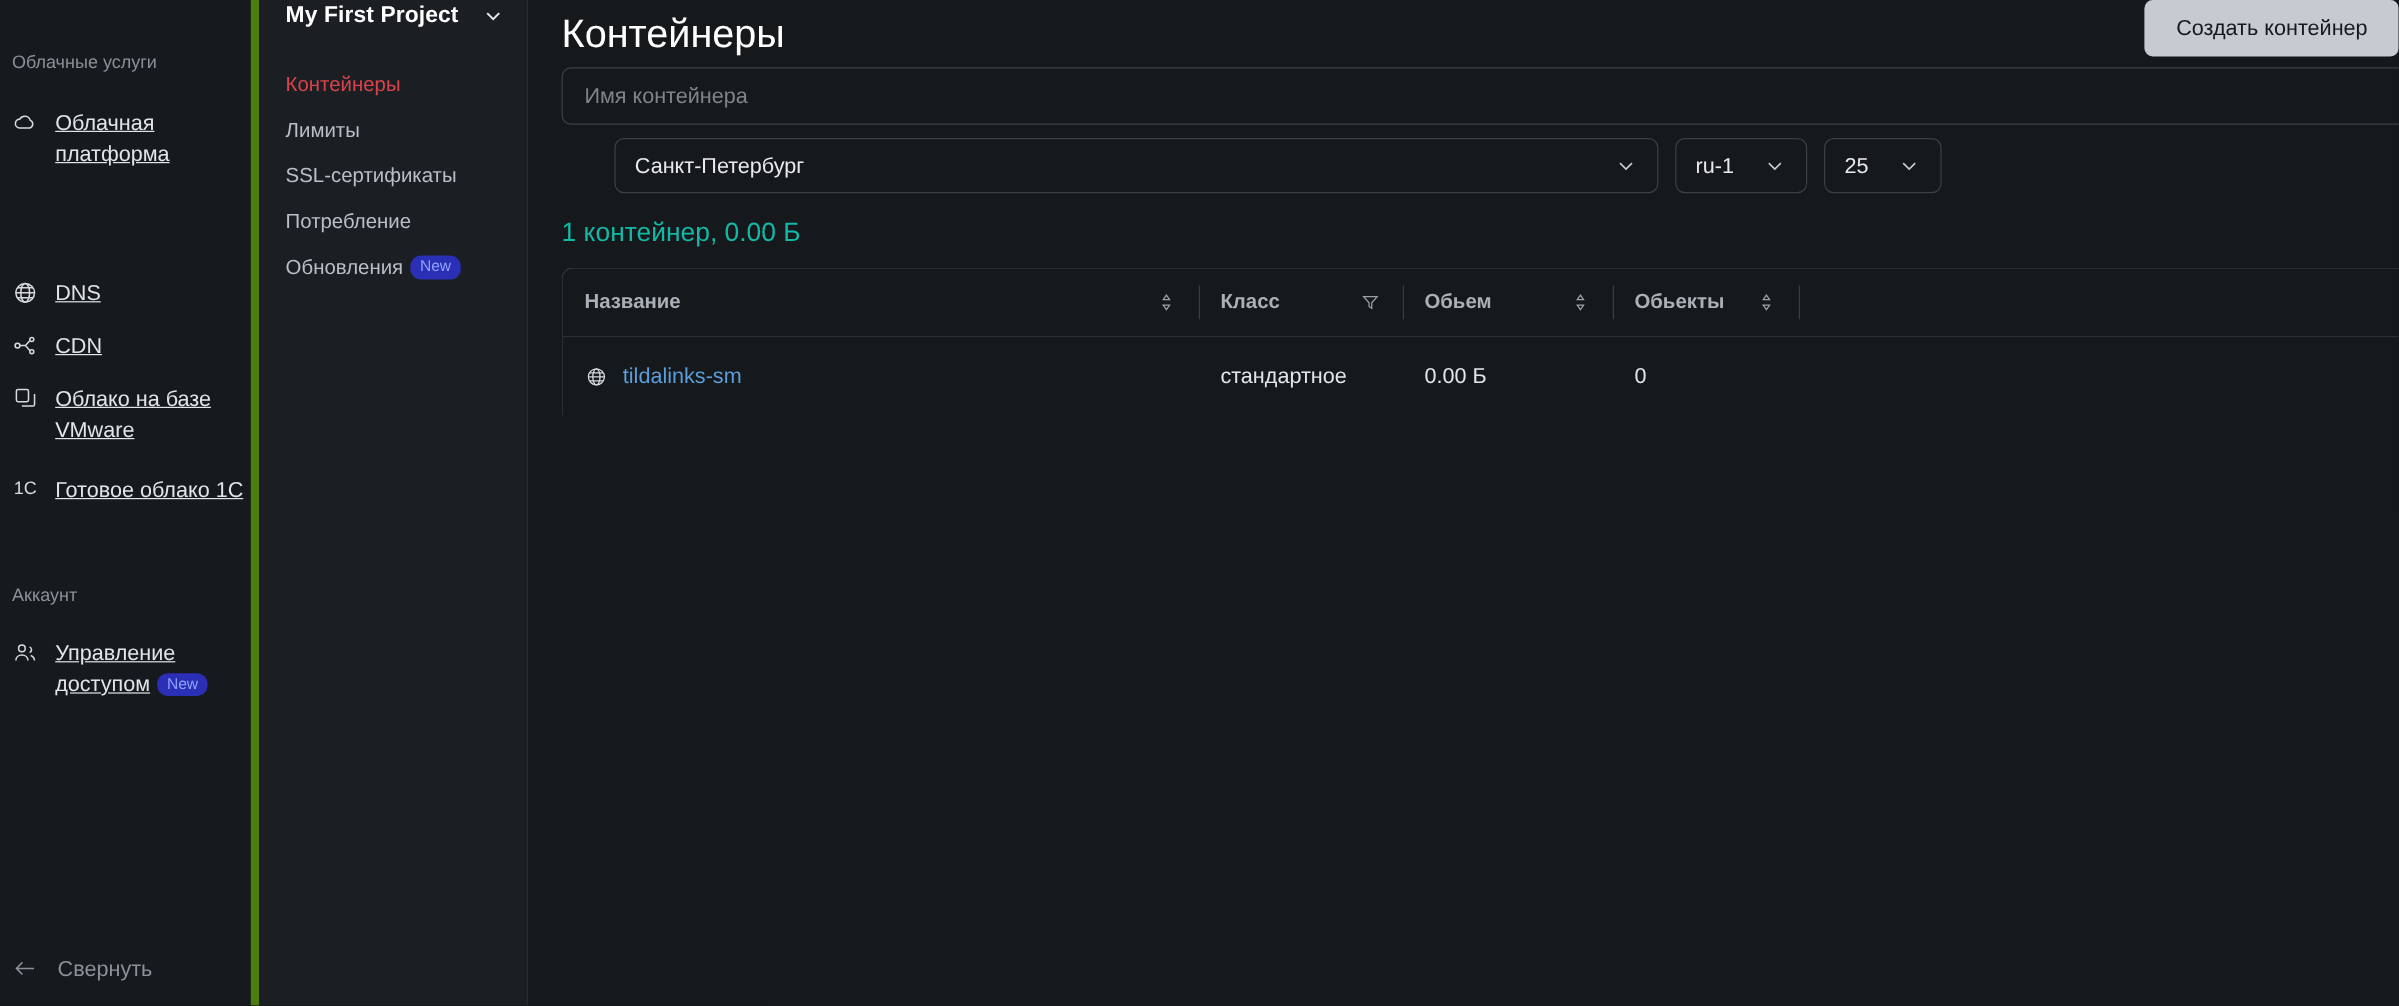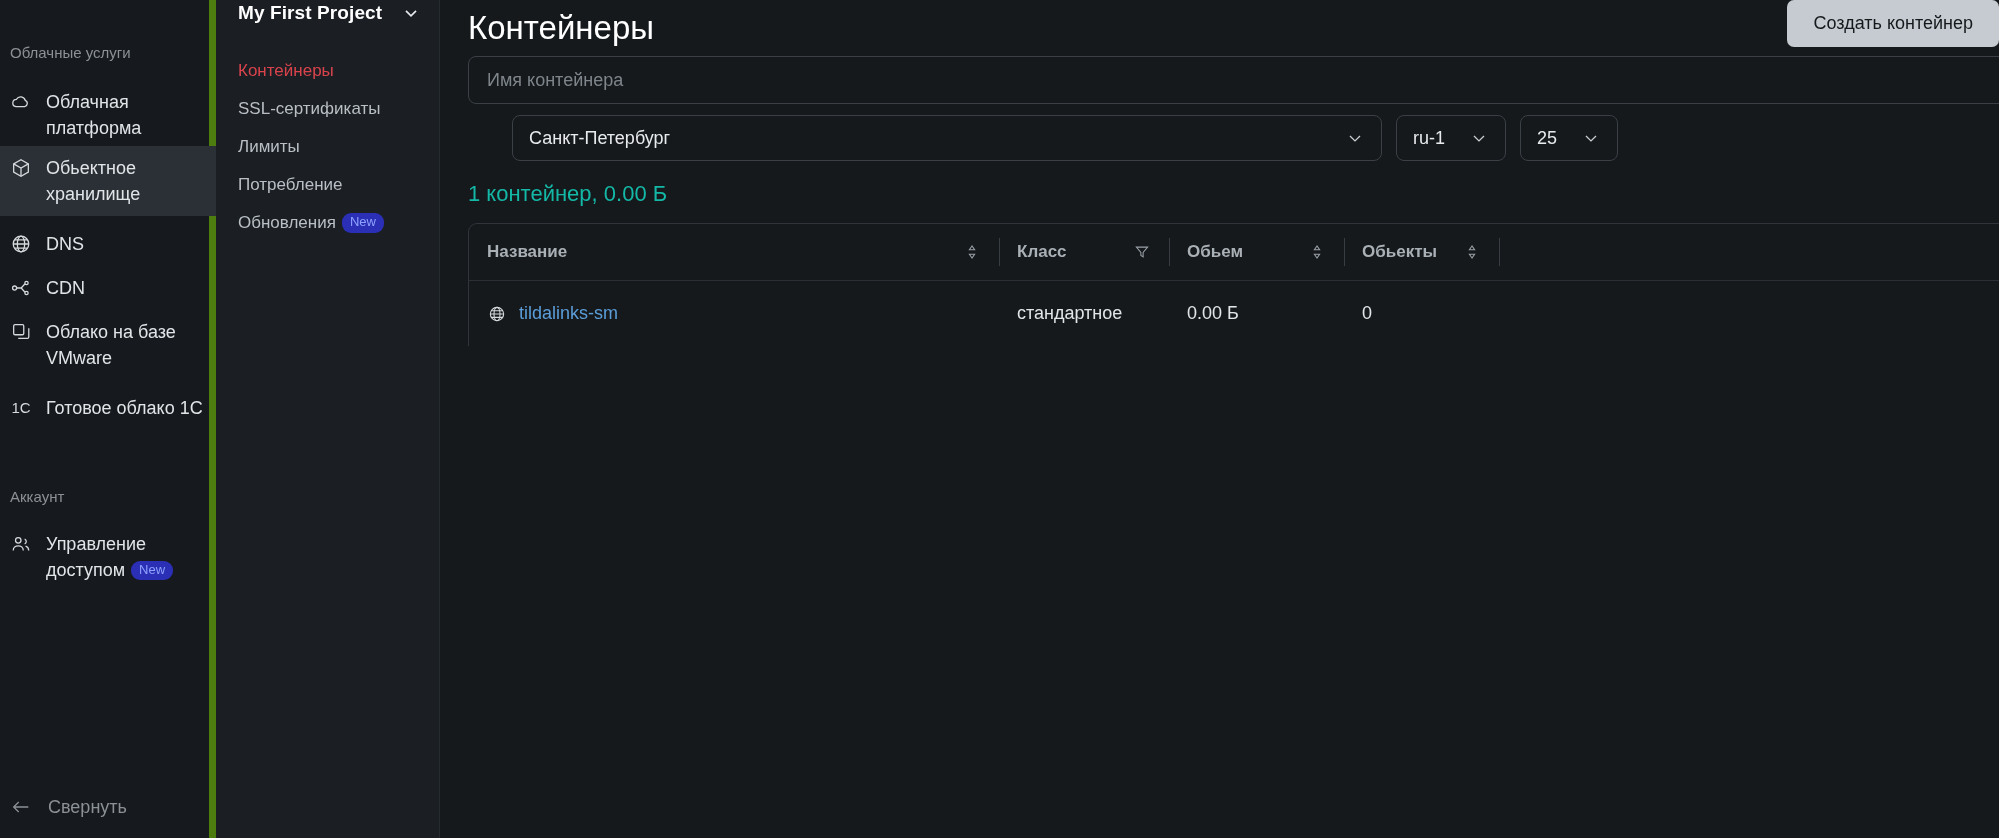--- a/index.html
+++ b/index.html
@@ -39,21 +39,21 @@
     line-height: 1.45;
   }
   .side-item.active { background: #2b3036; }
   .side-item .ico {
     width: 22px; height: 22px;
     flex: 0 0 22px;
     display: flex; align-items: center; justify-content: center;
     margin-top: 2px;
     color: #d7dadd;
   }
-  .side-item .txt { display: block; }
+  .side-item .txt { display: block; text-decoration: underline; }
   .badge-new {
     display: inline-block;
     background: #2b2fb5;
     color: #8ea2ff;
     font-size: 13px;
     border-radius: 9px;
     padding: 2px 8px 3px 8px;
     vertical-align: 2px;
     margin-left: 6px;
     line-height: 1.1;
@@ -233,29 +233,20 @@
 
     <div class="side-item" style="top:80px;">
       <span class="ico">
         <svg width="22" height="22" viewBox="0 0 24 24" fill="none" stroke="currentColor" stroke-width="1.4">
           <path d="M6.5 17a4 4 0 0 1 .6-7.96 5.2 5.2 0 0 1 9.5 1.1A3.6 3.6 0 0 1 16 17H6.5z"></path>
         </svg>
       </span>
       <span class="txt">Облачная платформа</span>
     </div>
 
-    <div class="side-item active" style="top:146px;">
-      <span class="ico">
-        <svg width="22" height="22" viewBox="0 0 24 24" fill="none" stroke="currentColor" stroke-width="1.4">
-          <path d="M12 3l8 4.5v9L12 21l-8-4.5v-9L12 3z"></path>
-          <path d="M4 7.5l8 4.5 8-4.5M12 12v9"></path>
-        </svg>
-      </span>
-      <span class="txt">Обьектное хранилище</span>
-    </div>
 
     <div class="side-item" style="top:222px;">
       <span class="ico">
         <svg width="22" height="22" viewBox="0 0 24 24" fill="none" stroke="currentColor" stroke-width="1.4">
           <circle cx="12" cy="12" r="8.5"></circle>
           <ellipse cx="12" cy="12" rx="4" ry="8.5"></ellipse>
           <path d="M3.5 12h17M4.8 7.5h14.4M4.8 16.5h14.4"></path>
         </svg>
       </span>
       <span class="txt">DNS</span>
@@ -321,24 +312,24 @@
           <path d="M6 9.5 12 15.5 18 9.5"></path>
         </svg>
       </span>
     </div>
 
     <div class="proj-menu">
       <div class="proj-item active">
         <span>Контейнеры</span>
       </div>
       <div class="proj-item">
+        <span>Лимиты</span>
+      </div>
+      <div class="proj-item">
         <span>SSL-сертификаты</span>
-      </div>
-      <div class="proj-item">
-        <span>Лимиты</span>
       </div>
       <div class="proj-item">
         <span>Потребление</span>
       </div>
       <div class="proj-item">
         <span>Обновления</span>
         <span class="badge-new">New</span>
       </div>
     </div>
   </div>

